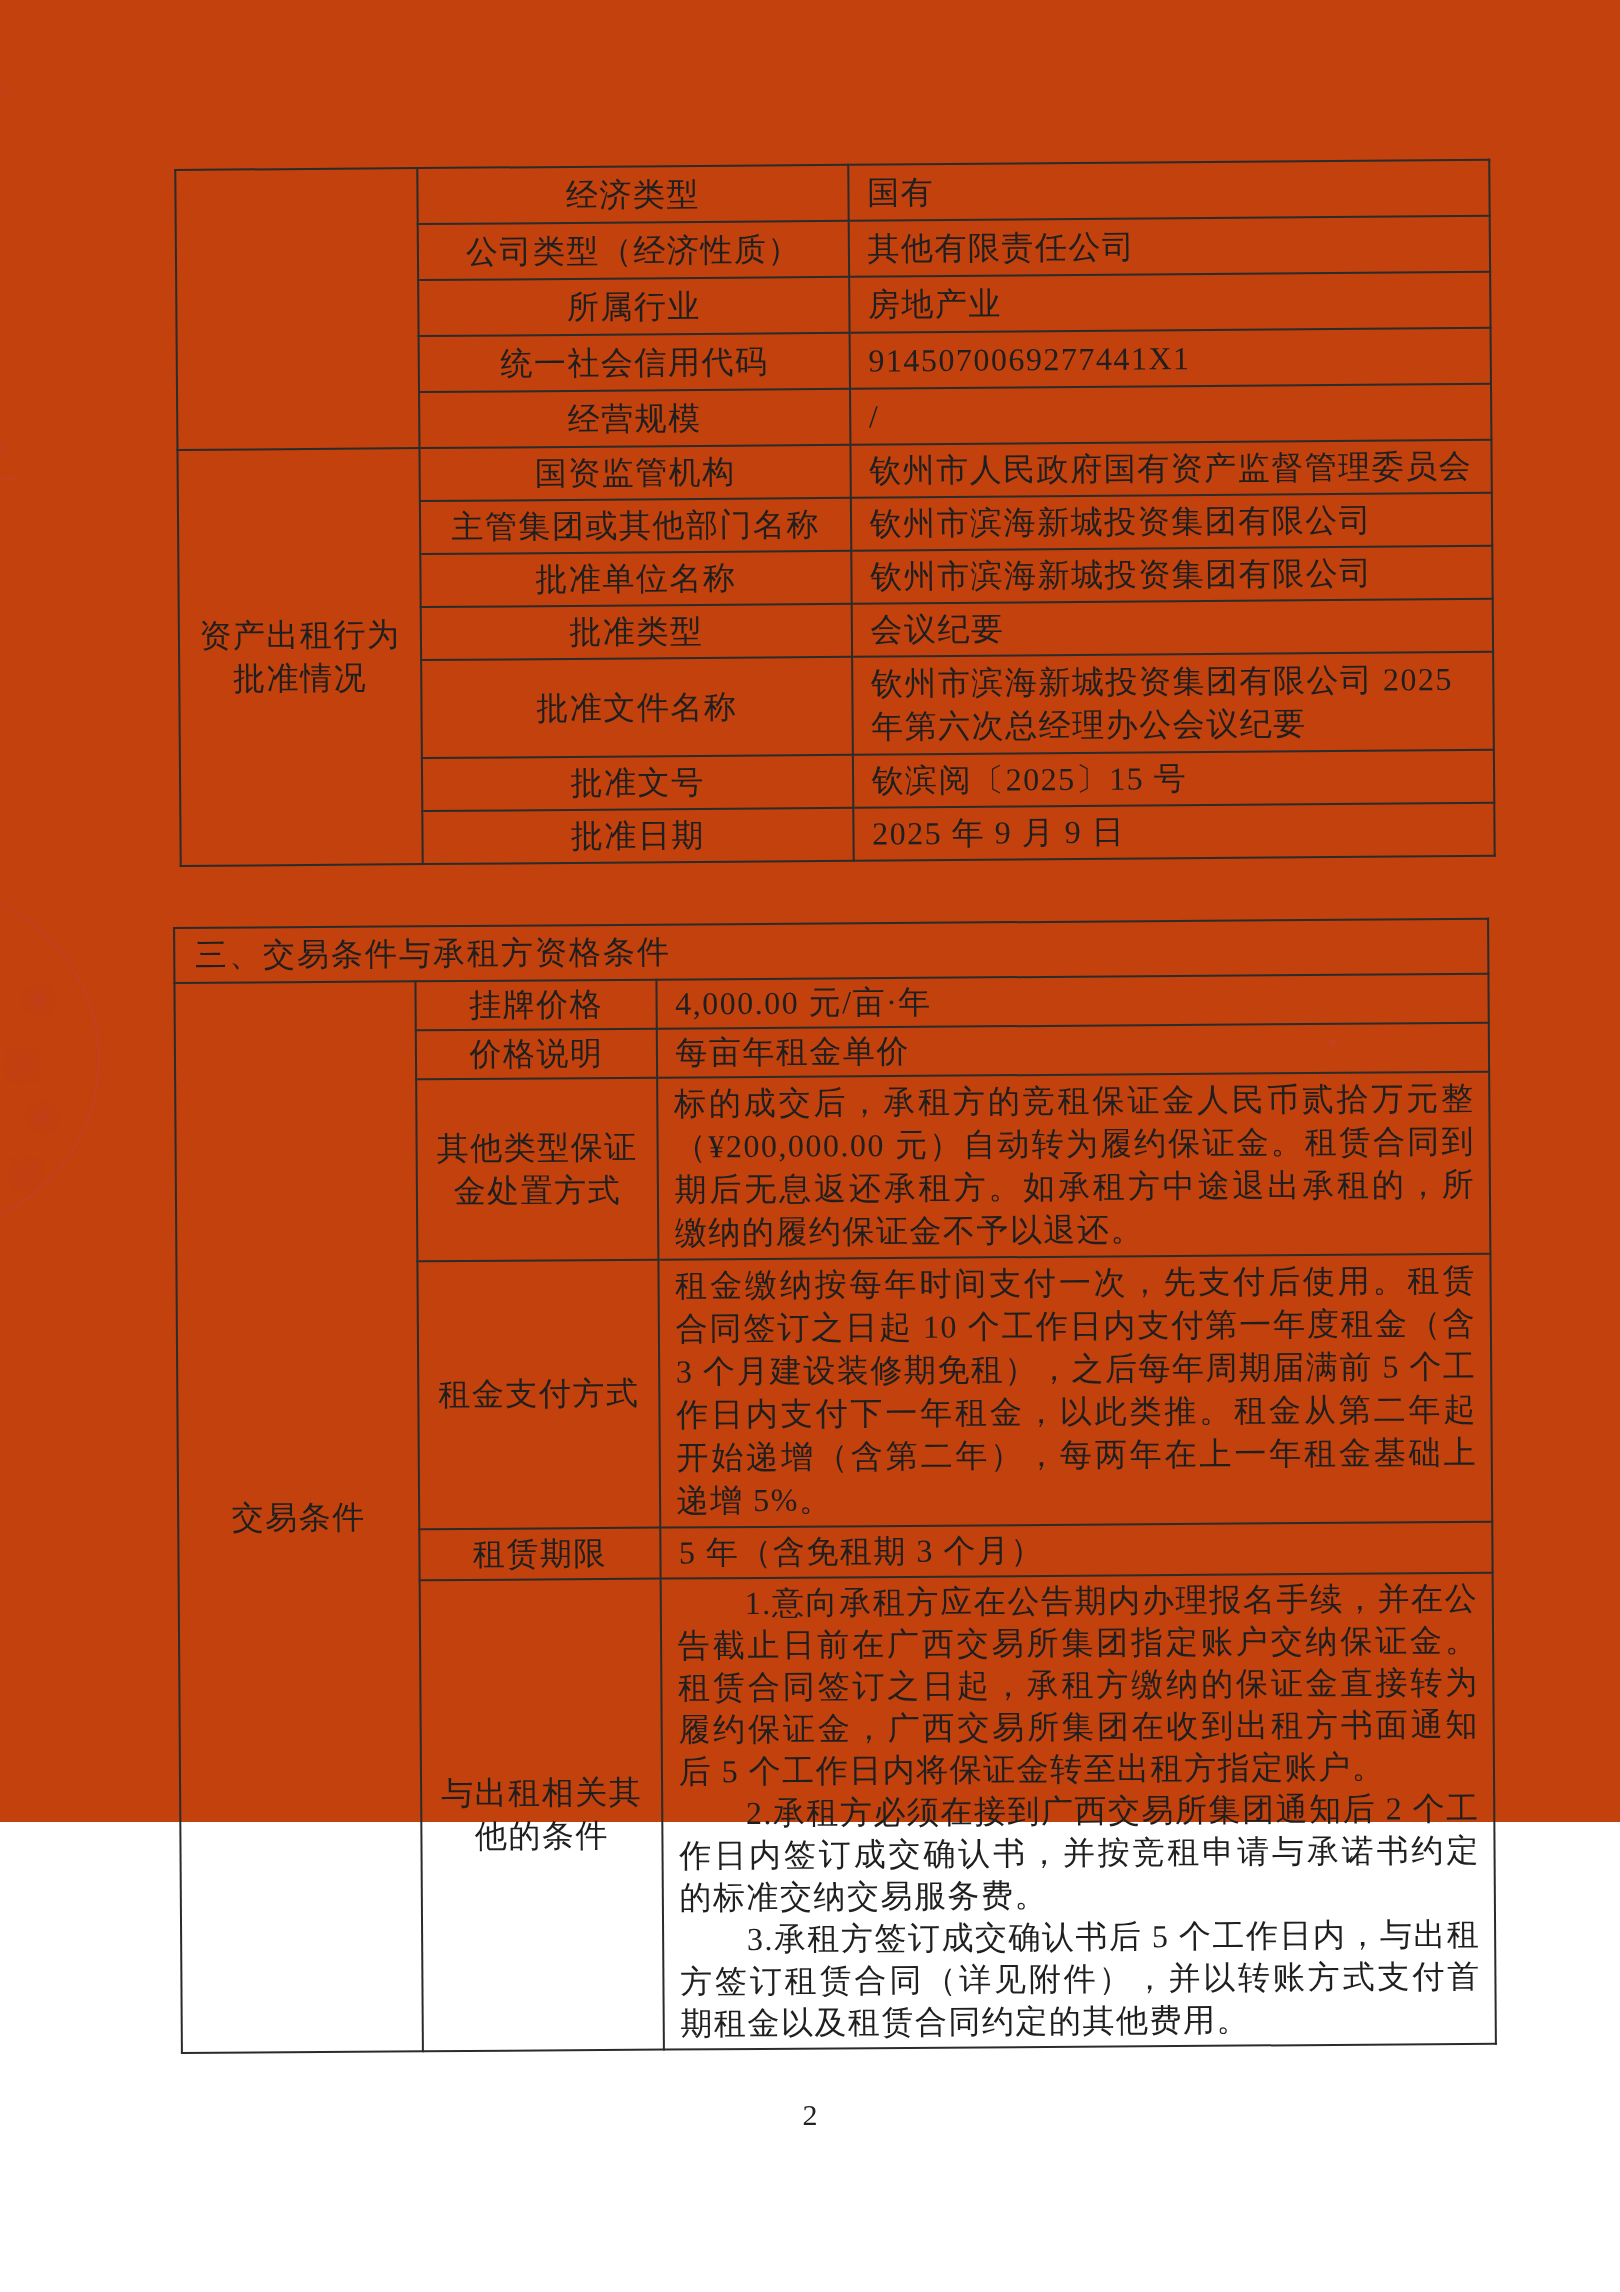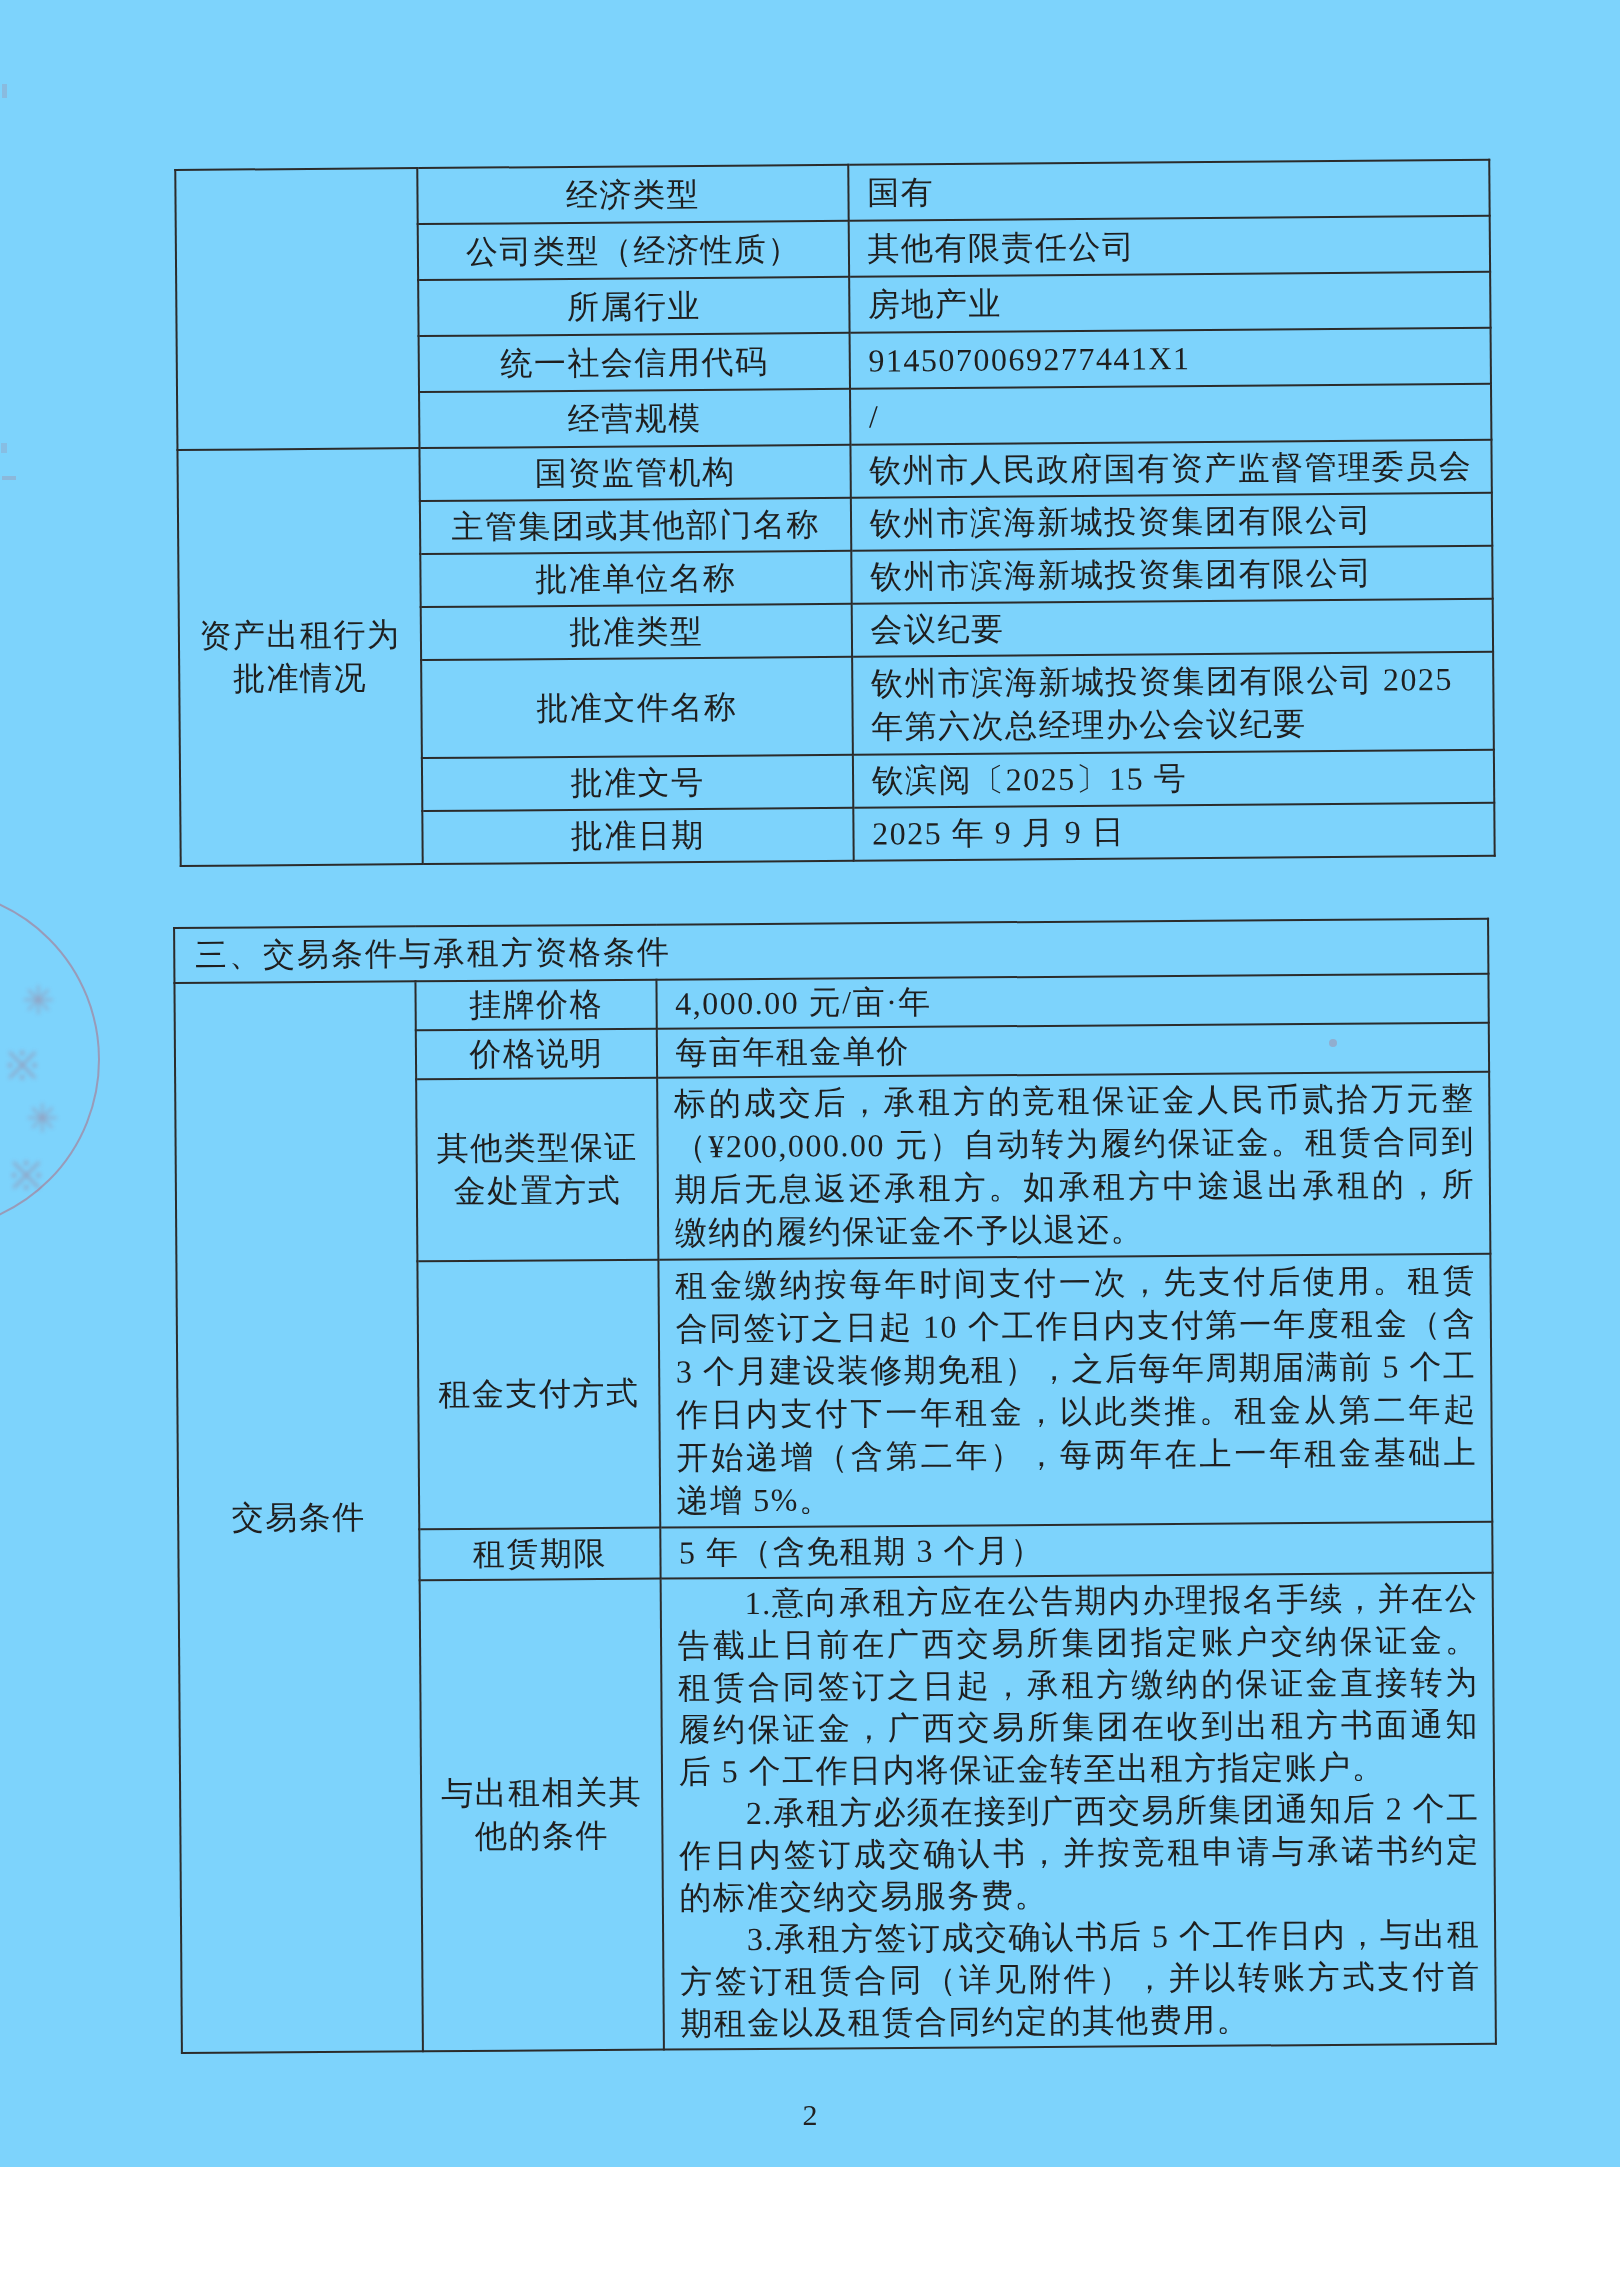--- a/index.html
+++ b/index.html
@@ -5,22 +5,22 @@
   html,body{margin:0;padding:0;}
   body{
     width:1620px;height:2293px;
     background:#ffffff;
     font-family:"Liberation Serif","DejaVu Serif",serif;
     color:#1f1f1f;
     position:relative;
     overflow:hidden;
   }
   .page{
-    position:absolute;left:0;top:0;width:1620px;height:2167px;
-    background:#7dd3fc;
+    position:absolute;left:0;top:0;width:1620px;height:1822px;
+    background:#c2410c;
   }
   table{
     border-collapse:collapse;
     table-layout:fixed;
     position:absolute;
     background:transparent;
   }
   td{
     border:2px solid #2b2b2b;
     font-size:32px;

